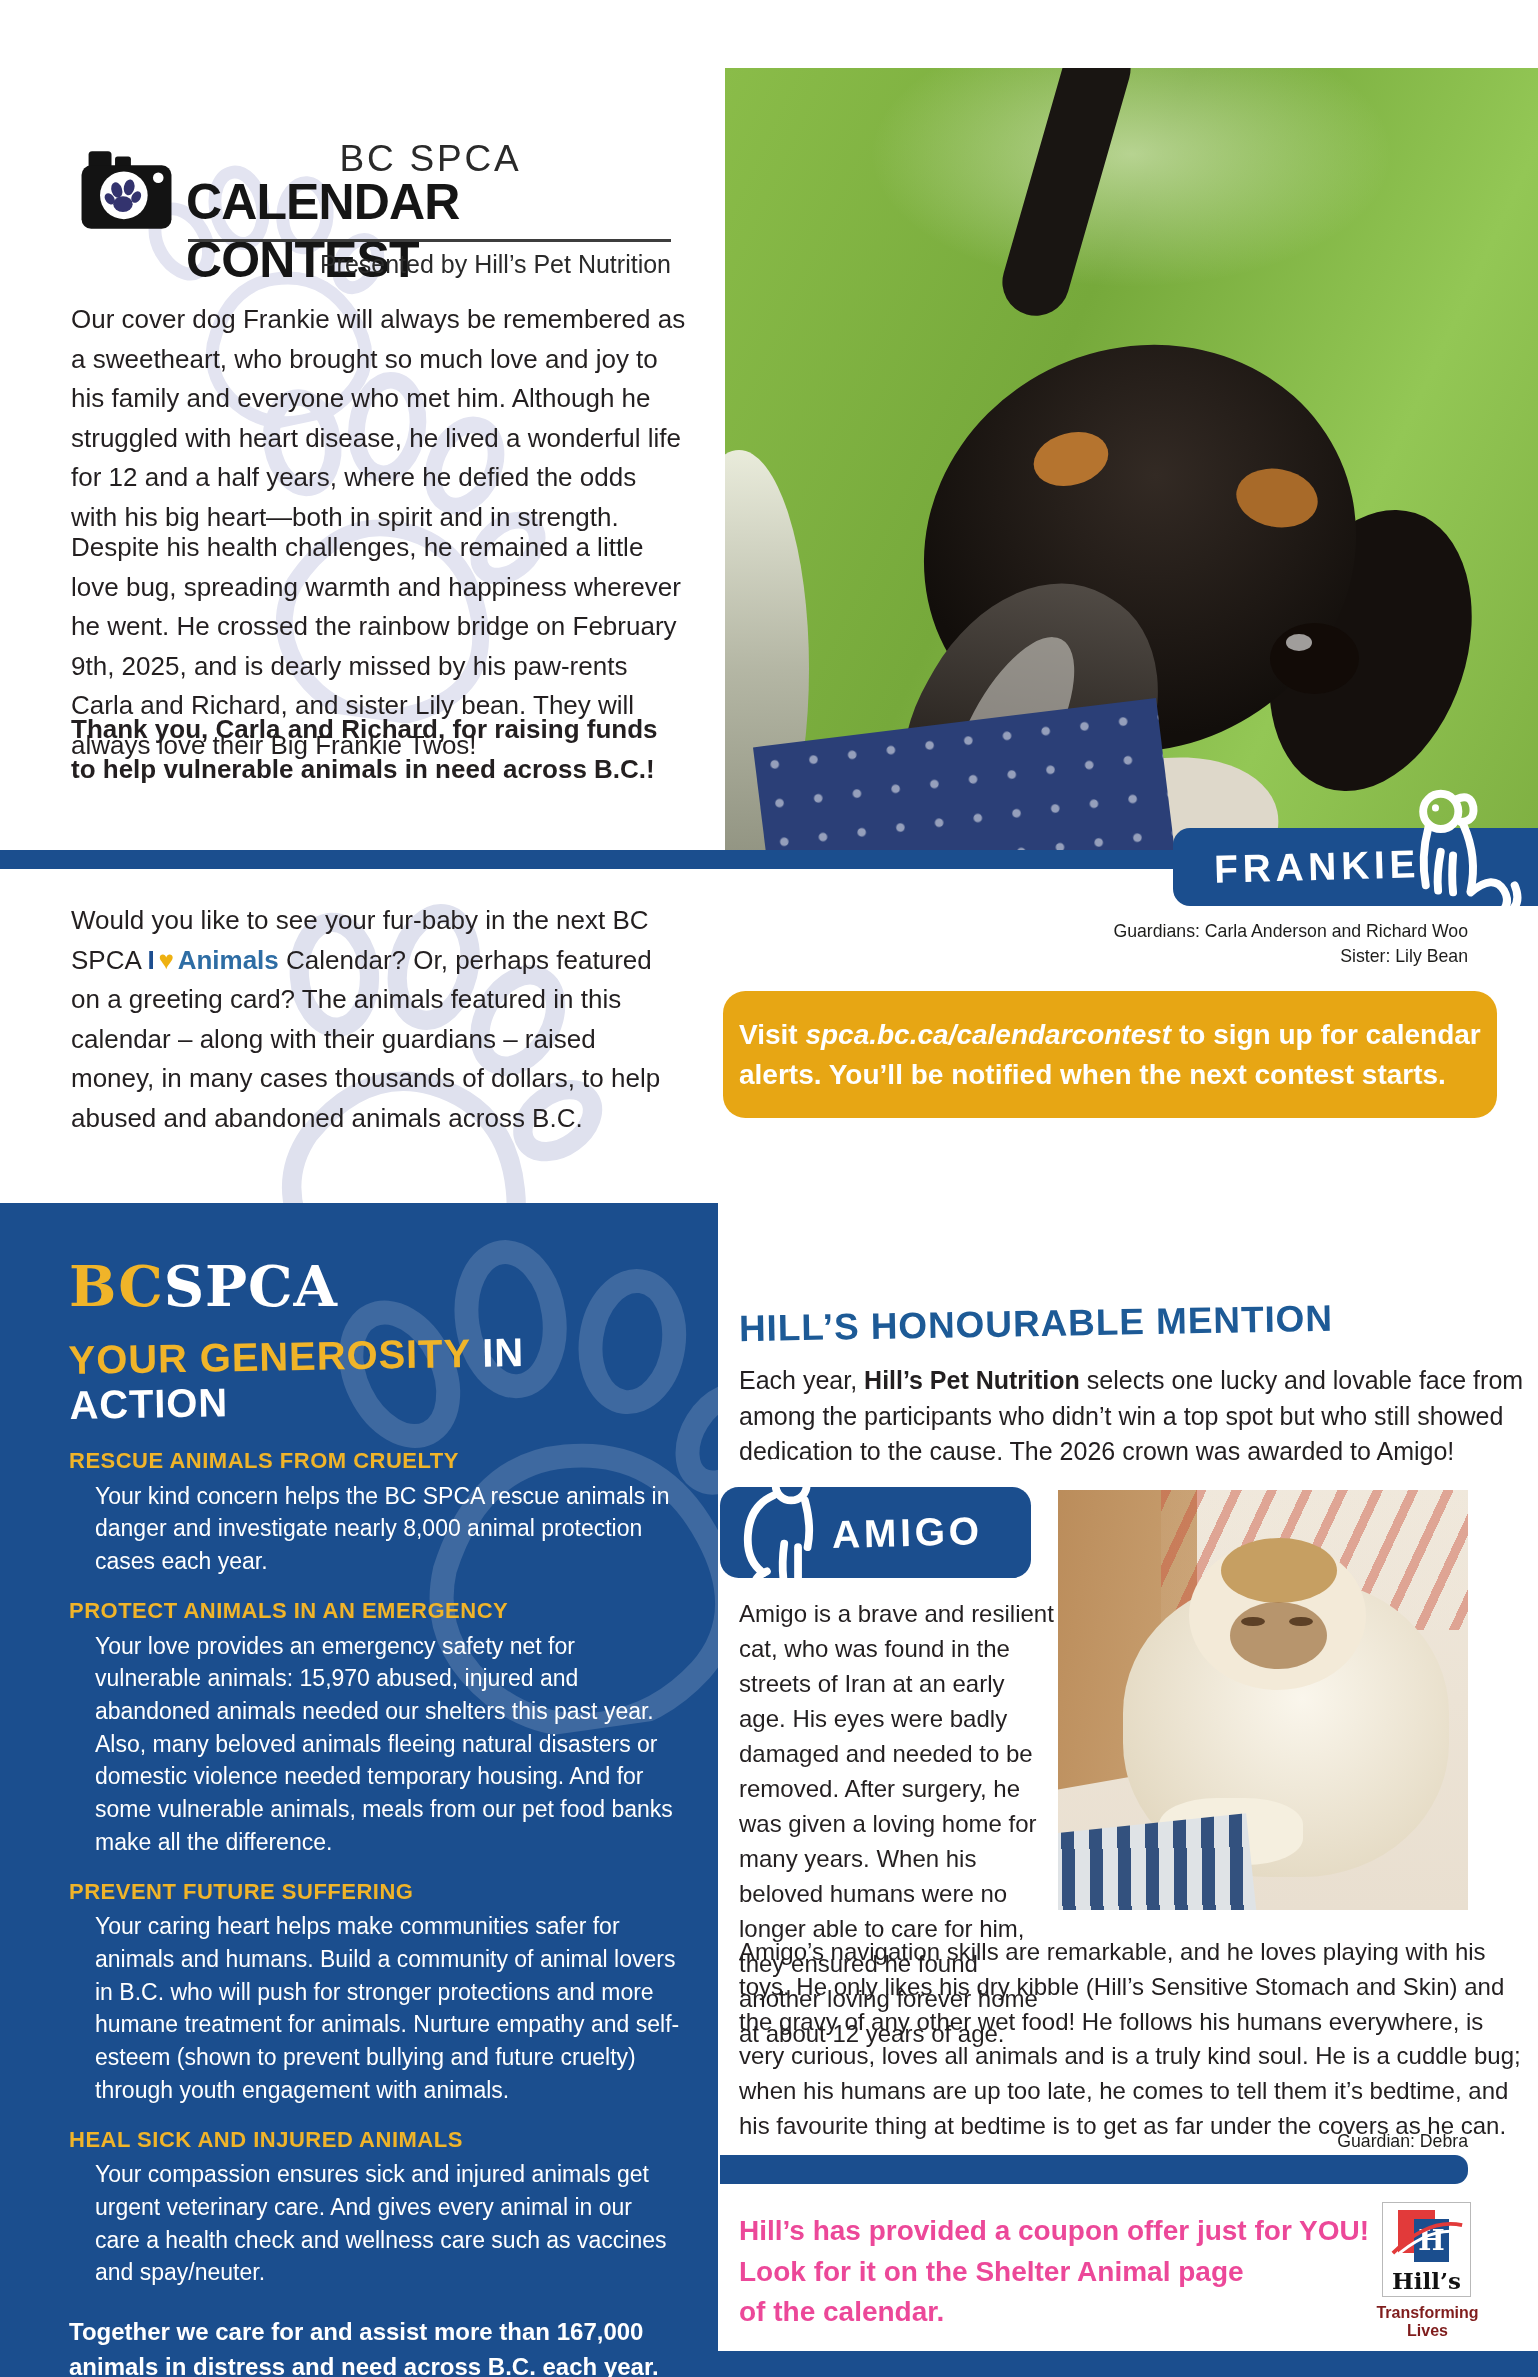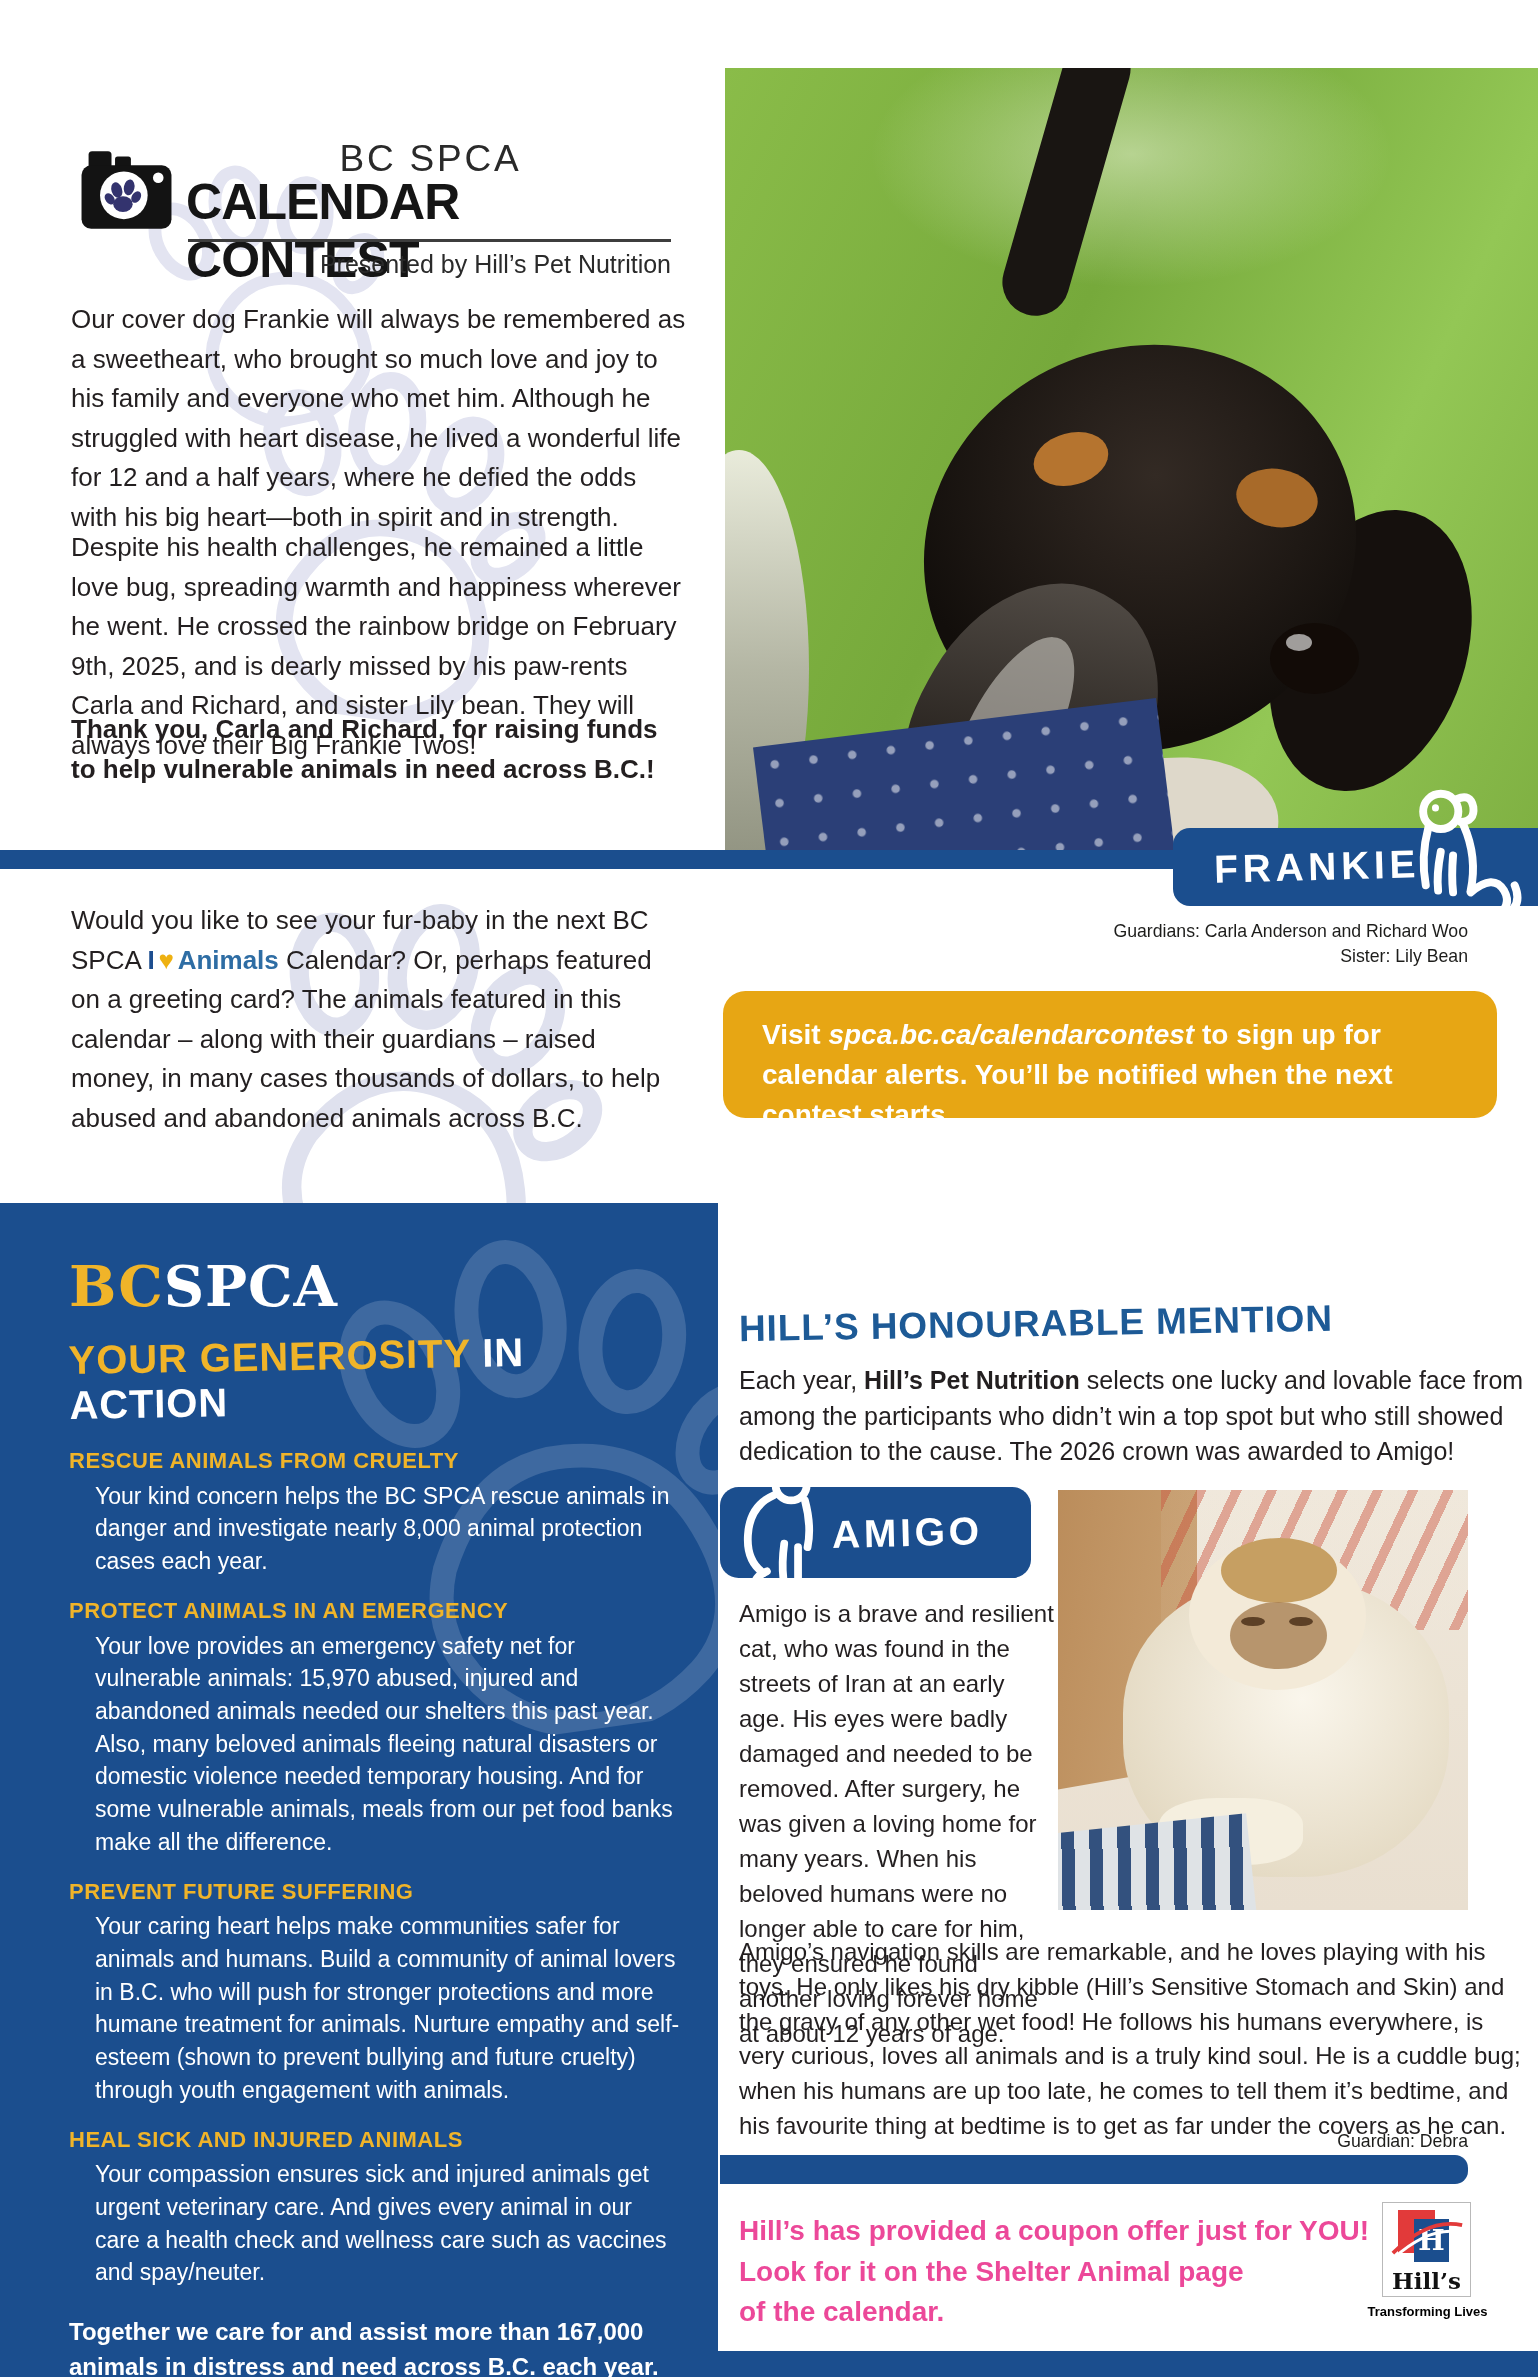--- a/index.html
+++ b/index.html
@@ -56,21 +56,21 @@
   
   .blue-band{position:absolute;left:0;top:850px;width:1538px;height:18.6px;background:#1b4e8e;z-index:1;}
   .frankie-banner{position:absolute;left:1173px;top:828px;width:365px;height:78px;background:#1b4e8e;
     border-radius:17px 0 0 17px;z-index:3;}
   .banner-name{position:absolute;left:41px;top:50%;transform:translateY(-50%) rotate(-1.5deg);
     color:#fff;font-weight:bold;font-size:39px;letter-spacing:4.7px;}
   .banner-dog{position:absolute;right:11.2px;top:-43px;width:132px;height:142px;}
   .guardians{position:absolute;left:1002px;top:919px;width:466px;text-align:right;font-size:17.7px;
     line-height:1.4;color:#1d1d1b;}
   .cta{position:absolute;left:723px;top:991px;width:774px;height:127px;background:#e7a614;border-radius:22.4px;
-    color:#fff;font-weight:bold;font-size:28px;line-height:1.42;padding:24px 39px;box-sizing:border-box;z-index:2;}
+    color:#fff;font-weight:bold;font-size:28px;line-height:1.42;padding:24px 16px;box-sizing:border-box;z-index:2;}
   .cta .url{font-style:italic;}
 
   
   .panel{position:absolute;left:0;top:1203px;width:718px;height:1175px;background:#1b4e8e;overflow:hidden;}
   .panel-paw{position:absolute;left:280px;top:9.3px;width:522px;height:522px;transform:rotate(-8deg);color:#4a72a6;opacity:.75;}
   .panel-inner{position:relative;padding:50px 26px 0 69px;z-index:1;}
   .bcspca{font-family:"DejaVu Serif",serif;font-weight:bold;font-size:56px;letter-spacing:0.9px;}
   .bcspca .bc{color:#f0b429;}
   .bcspca .spca{color:#ffffff;}
   .gen-title{margin-top:18.6px;font-size:40px;font-weight:bold;letter-spacing:0.9px;transform:rotate(-1deg);transform-origin:left;}
@@ -118,21 +118,21 @@
   
   .hills-box{position:absolute;left:1382px;top:2202px;width:89px;height:95px;background:#fff;
     border:1.9px solid #b9b9b9;box-sizing:border-box;}
   .hills-red{position:absolute;left:15px;top:6.5px;width:37px;height:43px;background:#e23a3a;}
   .hills-blue{position:absolute;left:31px;top:16px;width:35px;height:43px;background:#1b4e8e;
     color:#fff;font-family:"DejaVu Serif",serif;font-weight:bold;font-size:28px;text-align:center;line-height:43px;}
   .hills-swoosh{position:absolute;left:7.5px;top:9.3px;width:73px;height:54px;}
   .hills-word{position:absolute;bottom:1.9px;left:0;width:100%;text-align:center;
     font-family:"DejaVu Serif",serif;font-weight:bold;font-size:23px;color:#111;}
   .transforming{position:absolute;left:1367px;top:2304px;width:121px;text-align:center;
-    font-size:13px;font-weight:bold;color:#000000;}
+    font-size:16px;font-weight:bold;color:#7f1d1d;}
 
   b.navy{color:#1d4e8f;}
   .heart{color:#eeb111;font-weight:bold;margin:0 3.7px;}
   b.animals{color:#2e6da4;}
 </style>
 </head>
 <body>
 
 <div class="page">
 

